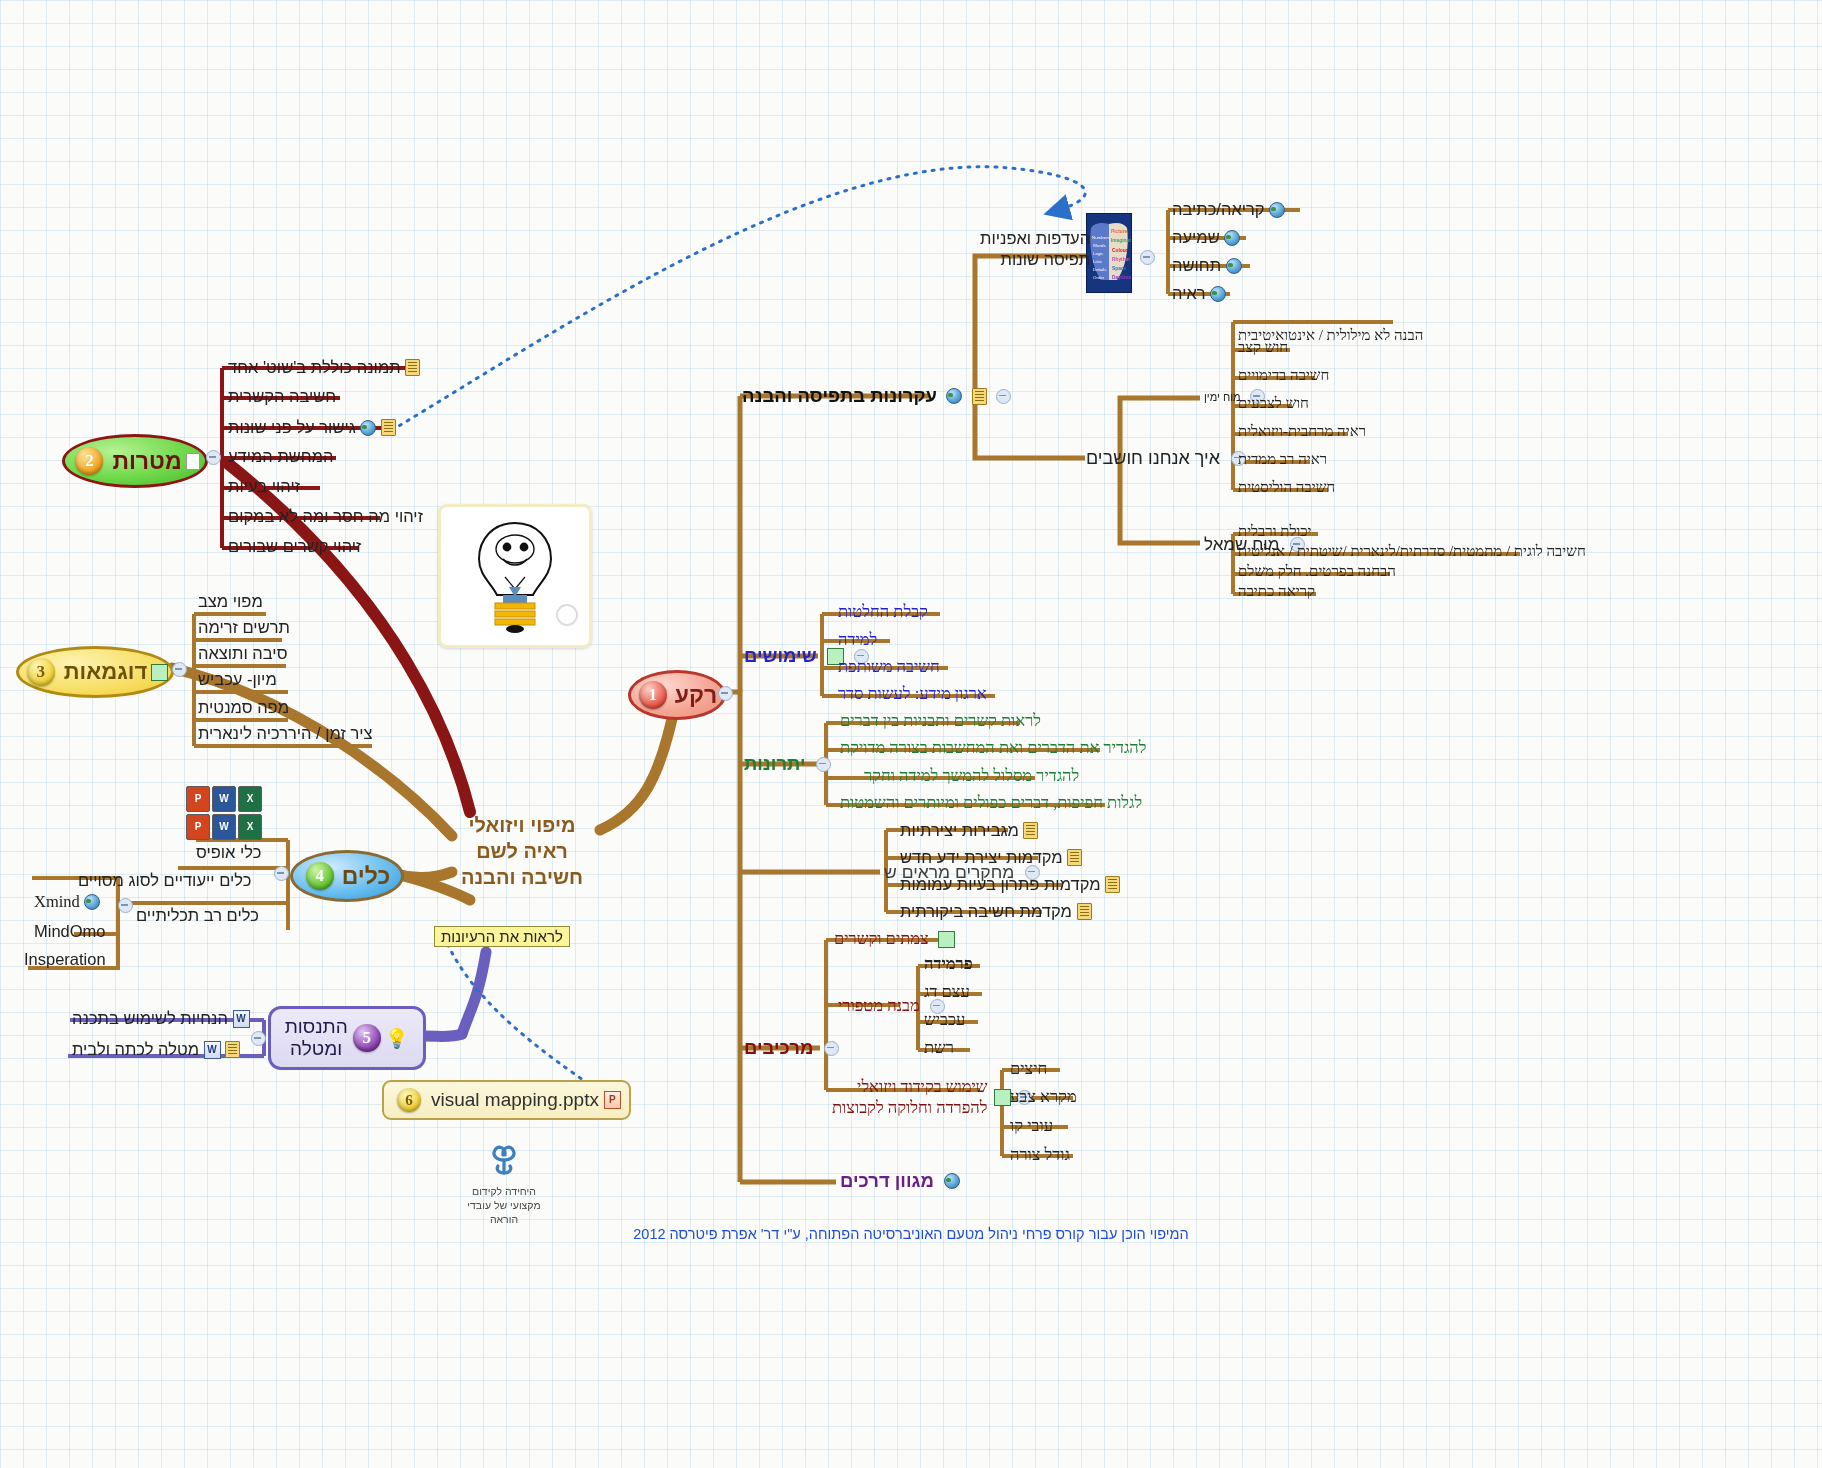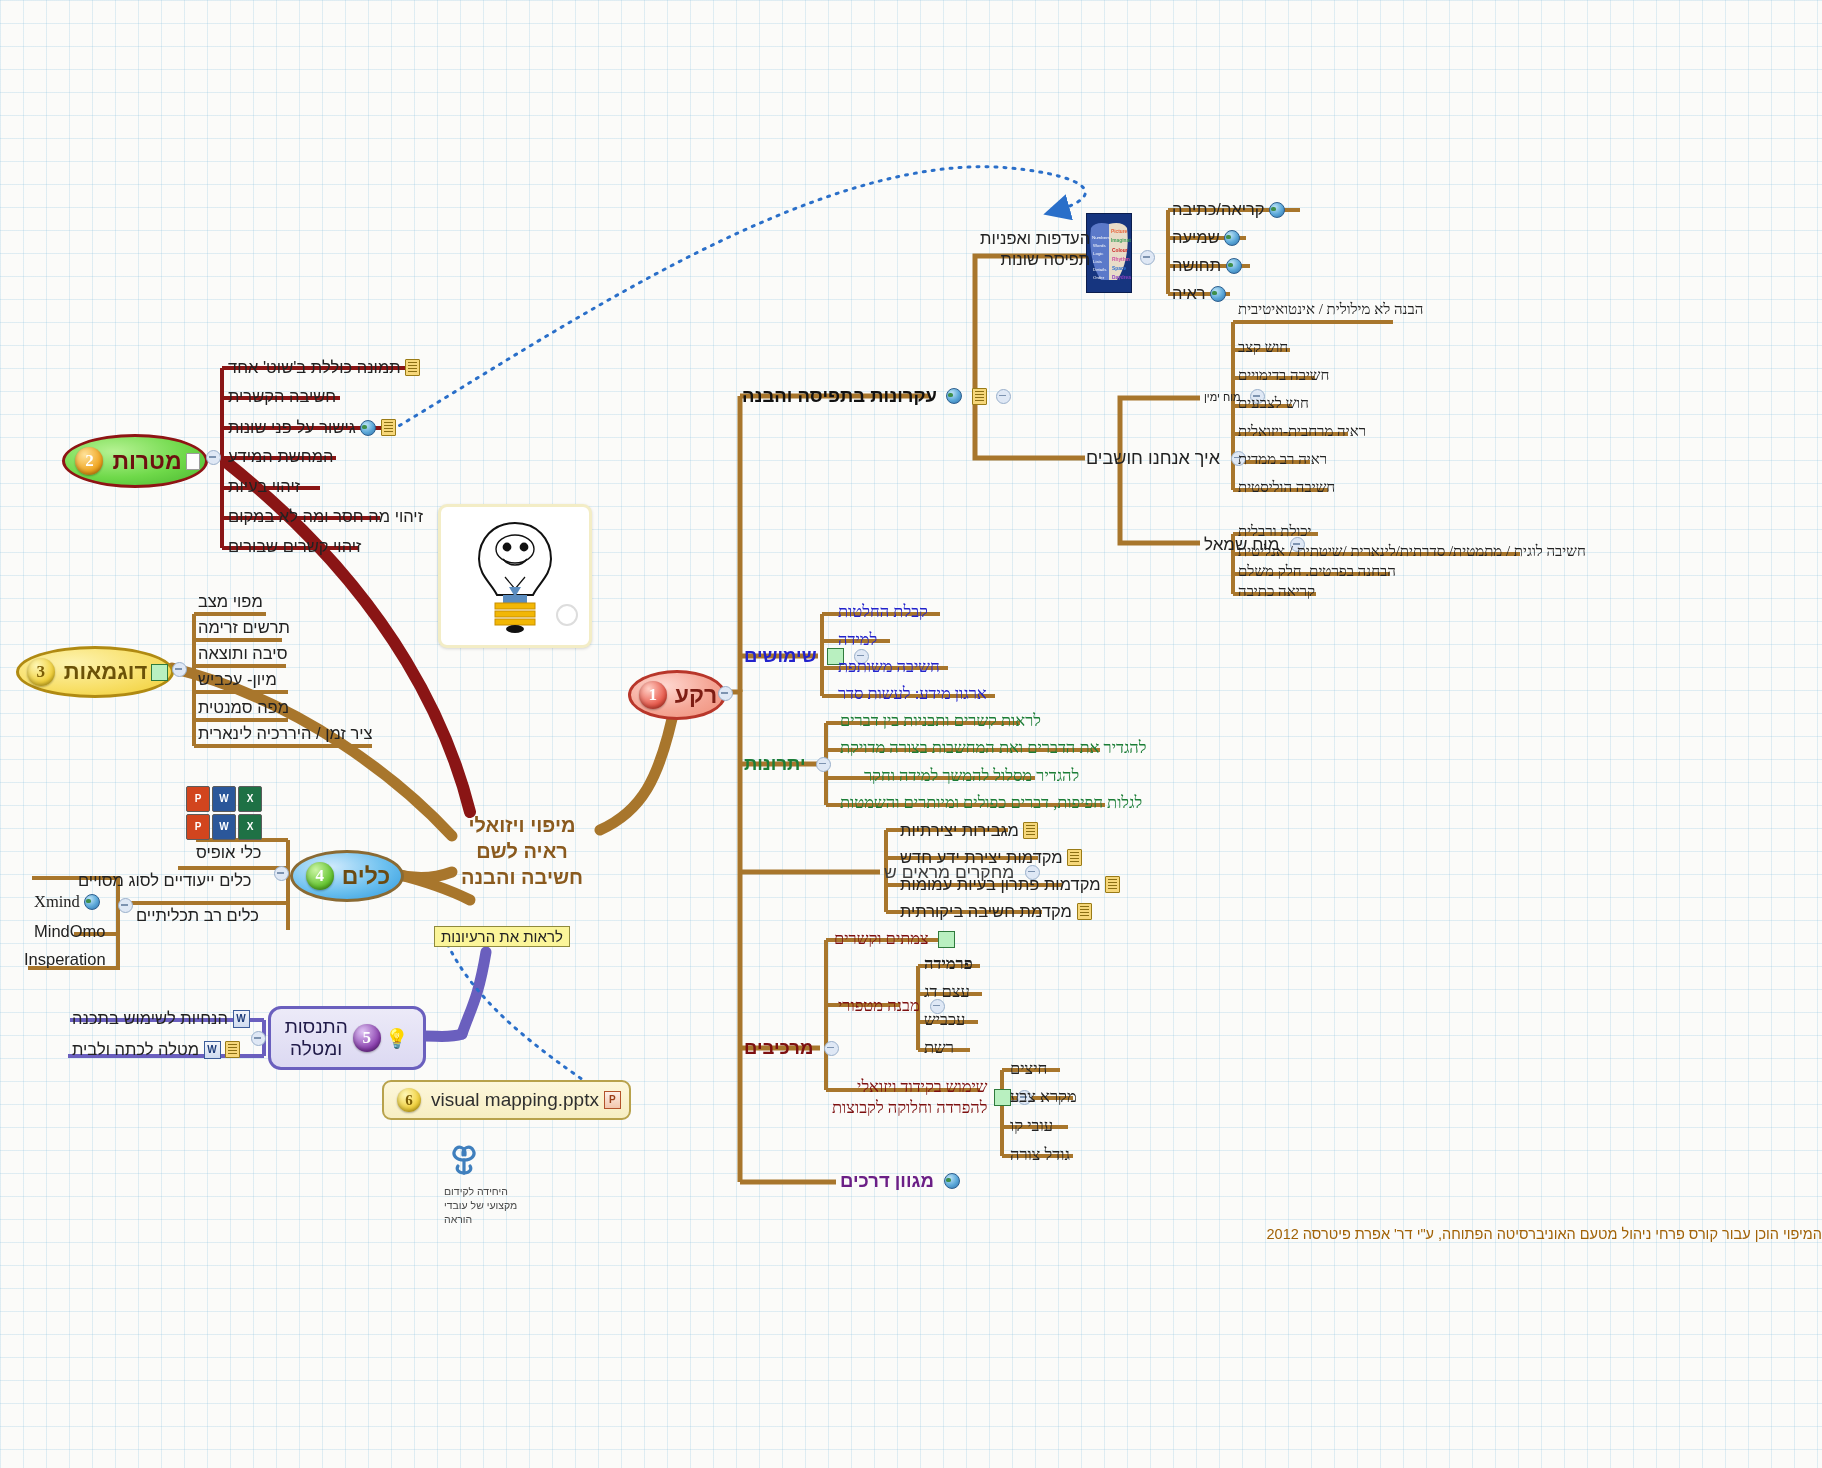--- a/index.html
+++ b/index.html
@@ -165,26 +165,26 @@
   .badge.purple{background:radial-gradient(circle at 35% 28%,#e0c6f5,#8a3fae 65%,#5c1f7a);}
 
   
   #office-icons{position:absolute;left:186px;top:786px;width:76px;height:58px;}
   #office-icons i{
     position:absolute;width:22px;height:24px;border:1px solid #5c5c5c;border-radius:2px;
     font-style:normal;font-size:10px;font-weight:bold;color:#fff;text-align:center;line-height:23px;
     font-family:"Liberation Sans",sans-serif;
   }
   
-  #logo{position:absolute;left:444px;top:1142px;width:120px;text-align:left;direction:rtl;}
+  #logo{position:absolute;left:444px;top:1142px;width:120px;text-align:center;direction:rtl;}
   #logo .mark{font-size:30px;color:#3f7fbd;line-height:1;}
   #logo .txt{font-size:10.5px;color:#4a4a4a;line-height:1.35;margin-top:3px;}
   #footer{
-    position:absolute;left:0;right:0;top:1226px;
-    font-size:14.5px;color:#a16207;direction:rtl;
+    position:absolute;left:0;right:0;top:1226px;text-align:center;
+    font-size:14.5px;color:#1d4ed8;direction:rtl;
   }
 </style>
 </head>
 <body>
 
 <div id="canvas"></div>
 
 <svg id="svg-layer" xmlns="http://www.w3.org/2000/svg">
   <defs>
     <marker id="arrow-blue" markerWidth="9" markerHeight="9" refX="6" refY="4.5" orient="auto">
@@ -495,21 +495,21 @@
 
 <div class="node" style="left:1086px;top:447px;font-size:18px;color:#222;">
   <span class="collapse"></span>
   <span class="lbl" style="margin-right:6px;">איך אנחנו חושבים</span>
 </div>
 
 <div class="node" style="left:1204px;top:389px;font-size:11px;color:#222;">
   <span class="collapse"></span>
   <span class="lbl" style="margin-right:6px;">מוח ימין</span>
 </div>
-<div class="node leaf small serif" style="left:1238px;top:301px;">הבנה לא מילולית / אינטואיטיבית</div>
+<div class="node leaf small serif" style="left:1238px;top:327px;">הבנה לא מילולית / אינטואיטיבית</div>
 <div class="node leaf small serif" style="left:1238px;top:339px;">חוש קצב</div>
 <div class="node leaf small serif" style="left:1238px;top:367px;">חשיבה בדימויים</div>
 <div class="node leaf small serif" style="left:1238px;top:395px;">חוש לצבעים</div>
 <div class="node leaf small serif" style="left:1238px;top:423px;">ראיה מרחבית-ויזואלית</div>
 <div class="node leaf small serif" style="left:1238px;top:451px;">ראיה רב ממדית</div>
 <div class="node leaf small serif" style="left:1238px;top:479px;">חשיבה הוליסטית</div>
 
 <div class="node" style="left:1204px;top:534px;font-size:17px;color:#222;">
   <span class="collapse"></span>
   <span class="lbl" style="margin-right:6px;">מוח שמאל</span>

